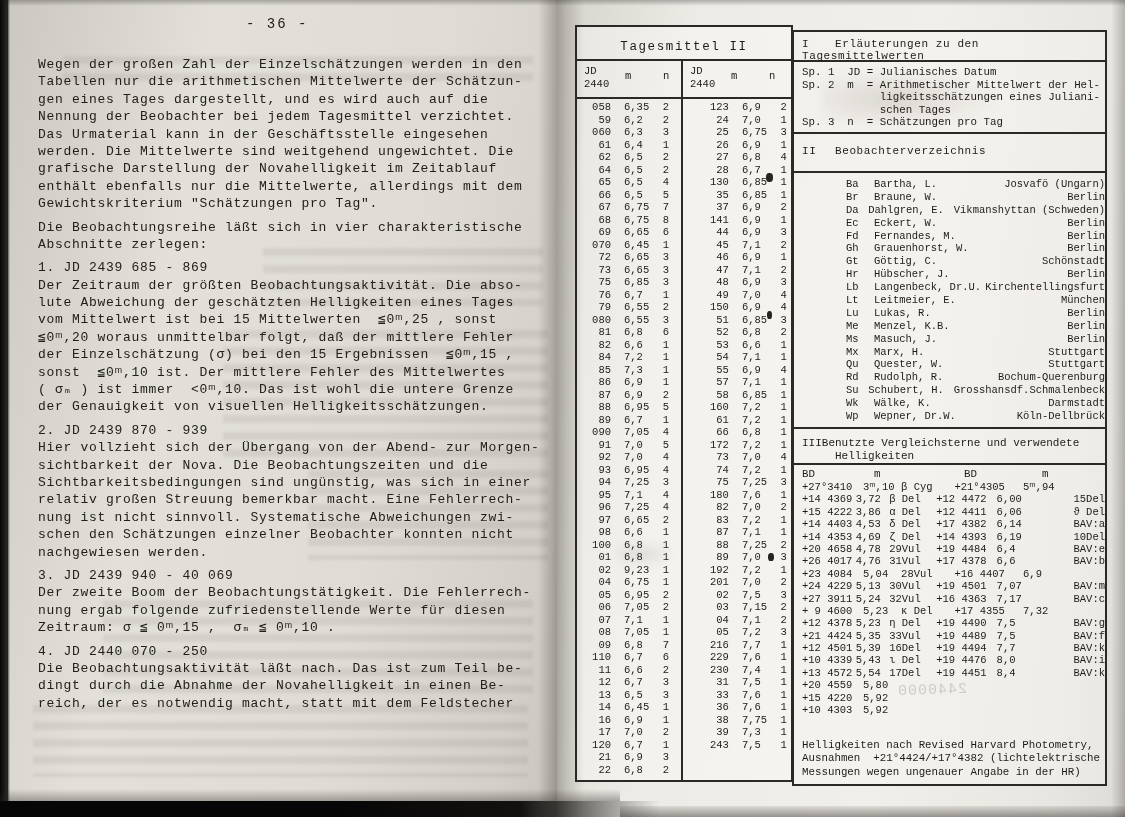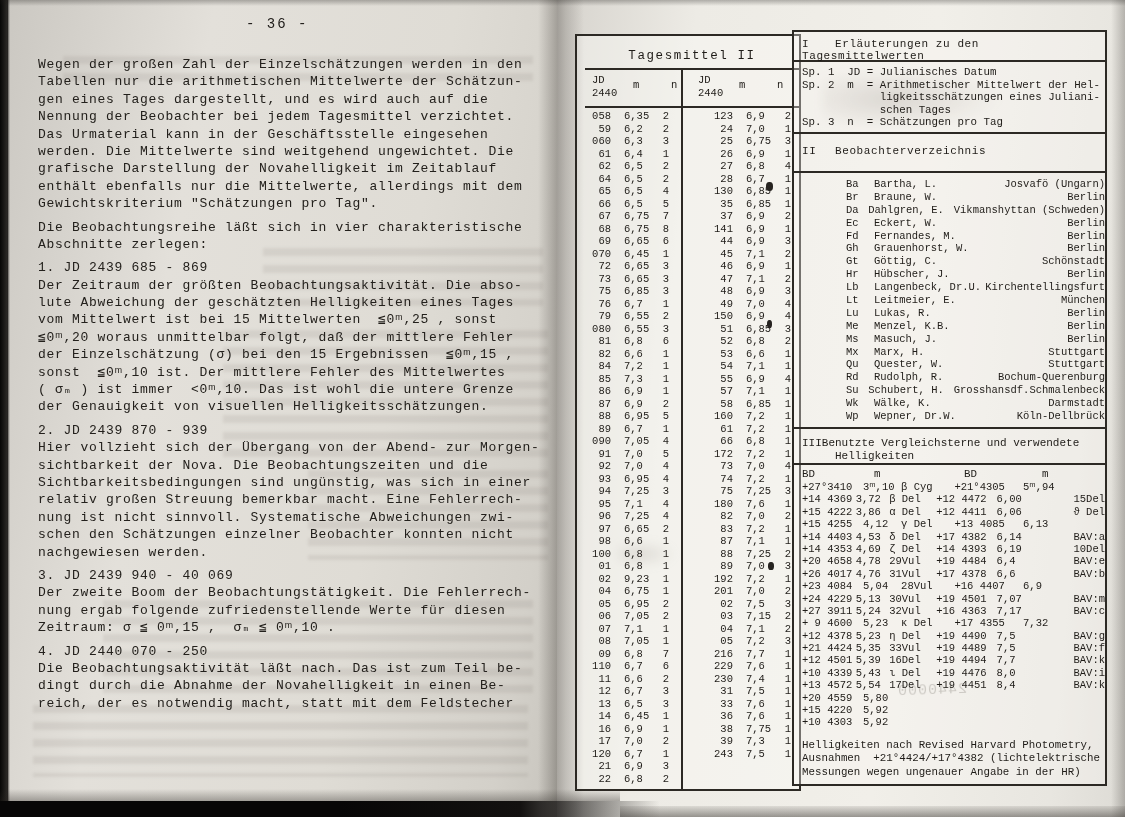--- a/index.html
+++ b/index.html
@@ -35,22 +35,22 @@
   
   .bleed{position:absolute;filter:blur(1.4px);opacity:0.5;pointer-events:none;
      background:repeating-linear-gradient(180deg,rgba(105,96,88,0.22) 0 8px,rgba(105,96,88,0) 8px 17px);}
   .blob{position:absolute;filter:blur(4px);pointer-events:none;
      background:radial-gradient(ellipse at 40% 50%,rgba(110,100,92,0.30),rgba(110,100,92,0) 70%);}
   .ghost-num{position:absolute;transform:scaleX(-1) rotate(2deg);filter:blur(0.6px);
      color:rgba(85,78,70,0.38);font-size:15px;letter-spacing:1px;pointer-events:none;}
   .speck{position:absolute;background:#262320;border-radius:45%;}
 
   
-  .tbox{position:absolute;left:18px;top:34px;width:214px;height:753px;
-     border:2px solid #2c2924;background:rgba(251,250,246,0.45);color:#1f1c18;padding-left:8px;}
+  .tbox{position:absolute;left:18px;top:25px;width:214px;height:753px;
+     border:2px solid #2c2924;background:rgba(251,250,246,0.45);color:#1f1c18;}
   .tbox .ttitle{height:34px;border-bottom:2px solid #2c2924;text-align:center;
      font-size:12.5px;letter-spacing:1.6px;padding-top:13px;box-sizing:border-box;}
   .thdr{position:relative;height:38px;border-bottom:2px solid #2c2924;box-sizing:border-box;}
   .hgrp{position:absolute;top:0;width:105px;height:36px;font-size:10.5px;}
   .hgrp span{position:absolute;}
   .h-jd1{left:7px;top:4px;} .h-jd2{left:7px;top:17px;}
   .h-m{left:48px;top:9px;} .h-n{left:86px;top:9px;}
   .vdiv{position:absolute;left:104px;top:34px;bottom:0;width:2px;background:#2c2924;}
   .rows{position:absolute;left:0;top:74px;right:0;bottom:0;display:flex;}
   .rcol{width:105px;padding-left:6px;box-sizing:border-box;}
@@ -339,21 +339,20 @@
       <div class="bdhdr">
         <span class="bh1">BD</span>
         <span class="bh2">m</span>
         <span class="bh3">BD</span>
         <span class="bh4">m</span>
       </div>
       <div class="starrows" id="star-rows">
           <div class="strow"><span class="bd1">+27°3410</span><span class="m1">3ᵐ,10</span><span class="st1">β Cyg</span><span class="bd2">+21°4305</span><span class="m2">5ᵐ,94</span><span class="st2"></span></div>
           <div class="strow"><span class="bd1">+14 4369</span><span class="m1">3,72</span><span class="st1">β Del</span><span class="bd2">+12 4472</span><span class="m2">6,00</span><span class="st2">15Del</span></div>
           <div class="strow"><span class="bd1">+15 4222</span><span class="m1">3,86</span><span class="st1">α Del</span><span class="bd2">+12 4411</span><span class="m2">6,06</span><span class="st2">ϑ Del</span></div>
-          <div class="strow"><span class="bd1">+15 4255</span><span class="m1">4,12</span><span class="st1">γ Del</span><span class="bd2">+13 4085</span><span class="m2">6,13</span><span class="st2"></span></div>
           <div class="strow"><span class="bd1">+14 4403</span><span class="m1">4,53</span><span class="st1">δ Del</span><span class="bd2">+17 4382</span><span class="m2">6,14</span><span class="st2">BAV:a</span></div>
           <div class="strow"><span class="bd1">+14 4353</span><span class="m1">4,69</span><span class="st1">ζ Del</span><span class="bd2">+14 4393</span><span class="m2">6,19</span><span class="st2">10Del</span></div>
           <div class="strow"><span class="bd1">+20 4658</span><span class="m1">4,78</span><span class="st1">29Vul</span><span class="bd2">+19 4484</span><span class="m2">6,4</span><span class="st2">BAV:e</span></div>
           <div class="strow"><span class="bd1">+26 4017</span><span class="m1">4,76</span><span class="st1">31Vul</span><span class="bd2">+17 4378</span><span class="m2">6,6</span><span class="st2">BAV:b</span></div>
           <div class="strow"><span class="bd1">+23 4084</span><span class="m1">5,04</span><span class="st1">28Vul</span><span class="bd2">+16 4407</span><span class="m2">6,9</span><span class="st2"></span></div>
           <div class="strow"><span class="bd1">+24 4229</span><span class="m1">5,13</span><span class="st1">30Vul</span><span class="bd2">+19 4501</span><span class="m2">7,07</span><span class="st2">BAV:m</span></div>
           <div class="strow"><span class="bd1">+27 3911</span><span class="m1">5,24</span><span class="st1">32Vul</span><span class="bd2">+16 4363</span><span class="m2">7,17</span><span class="st2">BAV:c</span></div>
           <div class="strow"><span class="bd1">+ 9 4600</span><span class="m1">5,23</span><span class="st1">κ Del</span><span class="bd2">+17 4355</span><span class="m2">7,32</span><span class="st2"></span></div>
           <div class="strow"><span class="bd1">+12 4378</span><span class="m1">5,23</span><span class="st1">η Del</span><span class="bd2">+19 4490</span><span class="m2">7,5</span><span class="st2">BAV:g</span></div>
           <div class="strow"><span class="bd1">+21 4424</span><span class="m1">5,35</span><span class="st1">33Vul</span><span class="bd2">+19 4489</span><span class="m2">7,5</span><span class="st2">BAV:f</span></div>

